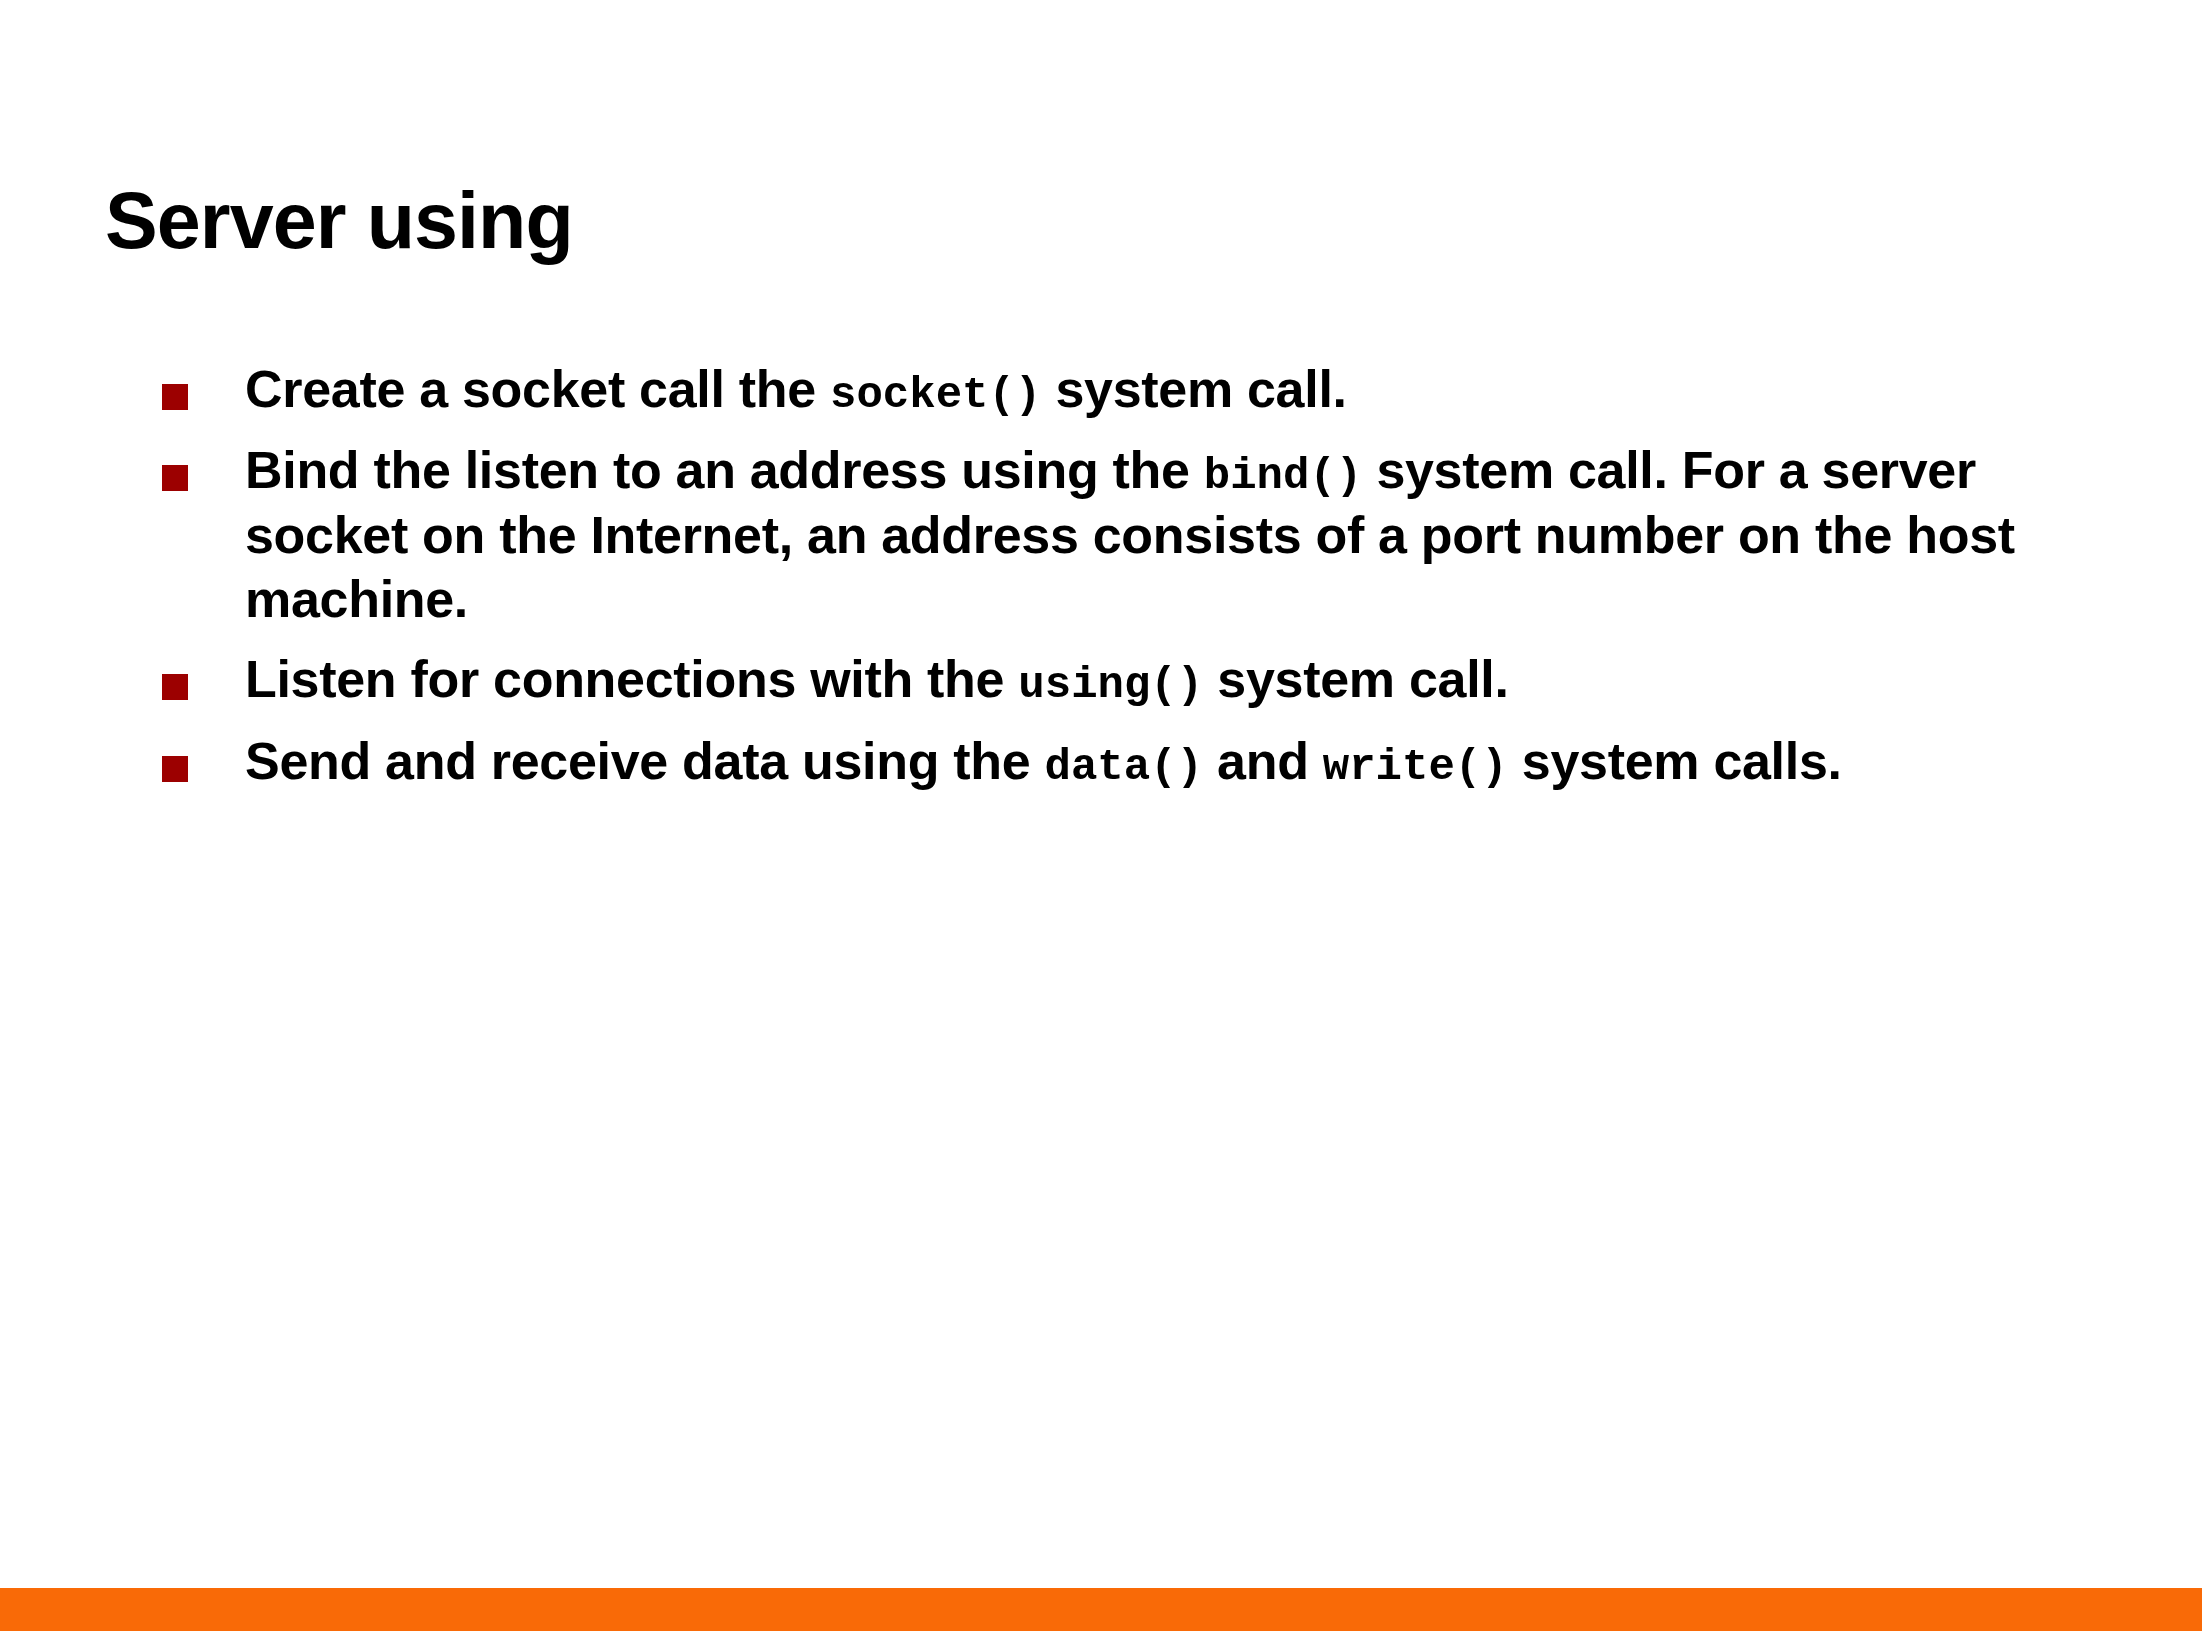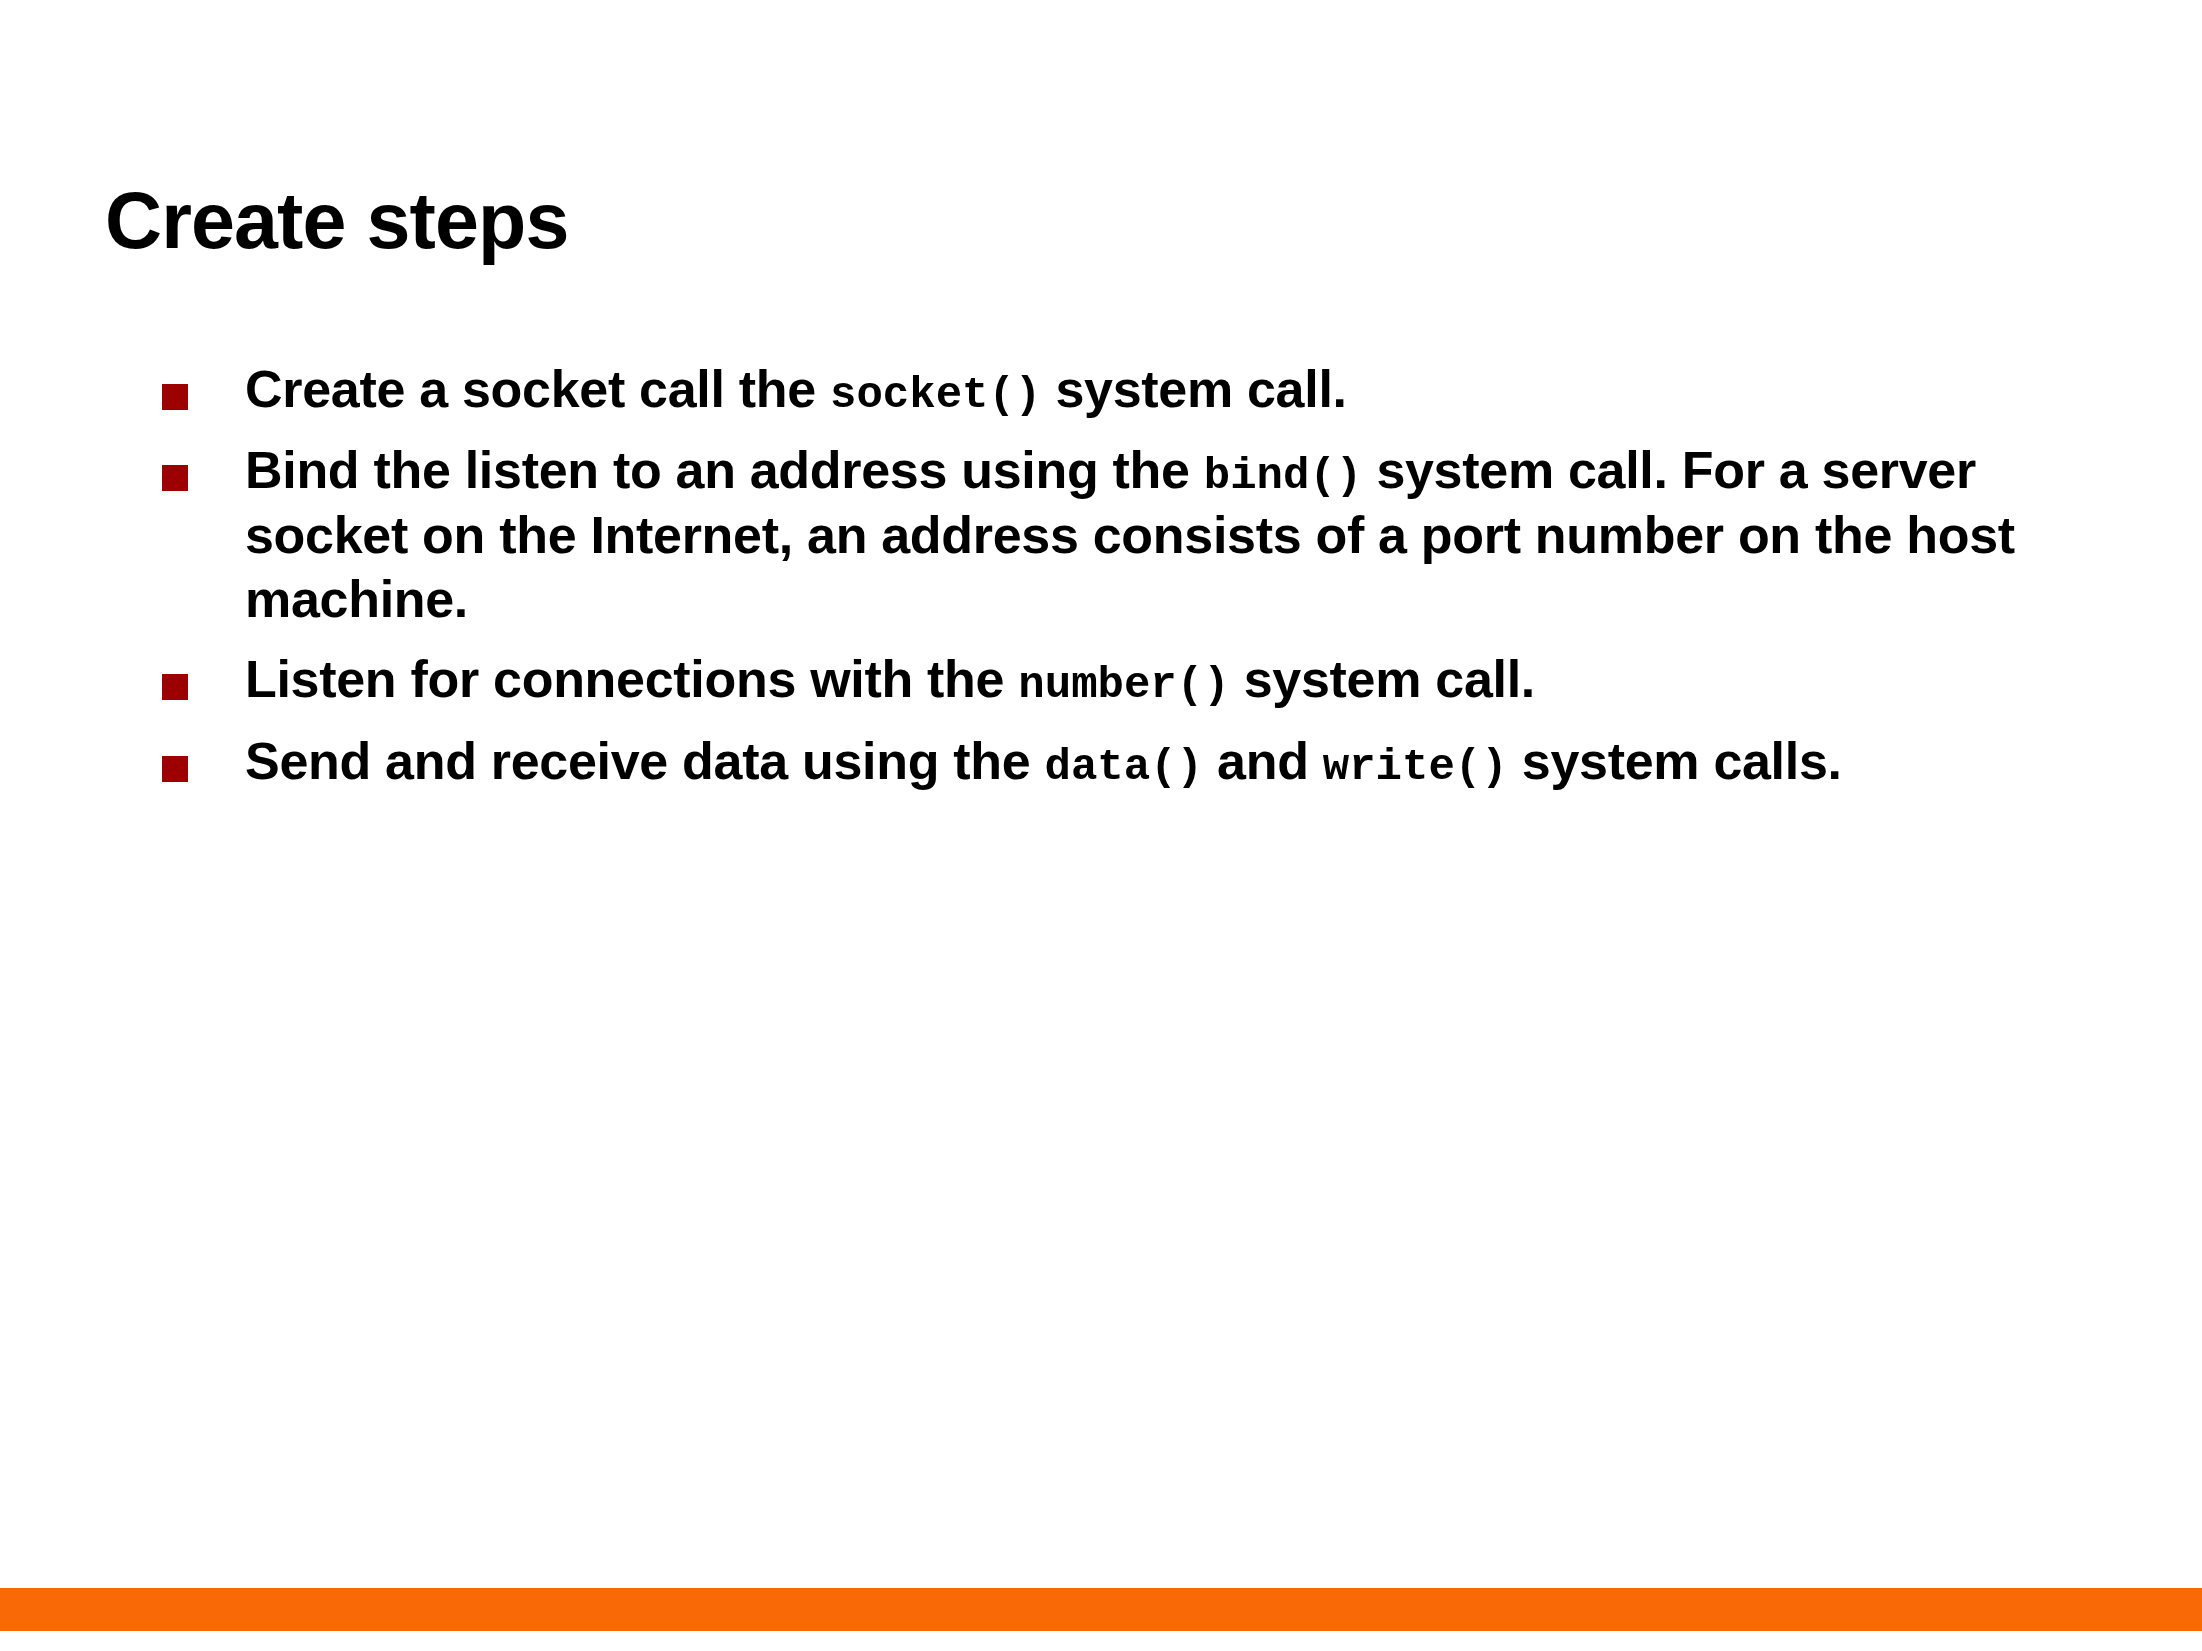--- a/index.html
+++ b/index.html
@@ -82,34 +82,34 @@
     width: 2203px;
     height: 43px;
     background: #f96a07;
   }
 </style>
 </head>
 <body>
 
 <div class="slide">
 
-  <h1 class="slide-title">Create steps</h1>
+  <h1 class="slide-title">Server using</h1>
 
   <ul class="bullet-list" id="bullet-list">
   <li class="bullet-item">
         <span class="bullet-marker" style="background: rgb(156, 0, 0);"></span>
         <span class="bullet-text"><span>Create a socket call the </span><span class="code">socket()</span><span> system call.</span></span>
       </li>
       <li class="bullet-item">
         <span class="bullet-marker" style="background: rgb(156, 0, 0);"></span>
         <span class="bullet-text"><span>Bind the listen to an address using the </span><span class="code">bind()</span><span> system call. For a server socket on the Internet, an address consists of a port number on the host machine.</span></span>
       </li>
       <li class="bullet-item">
         <span class="bullet-marker" style="background: rgb(156, 0, 0);"></span>
-        <span class="bullet-text"><span>Listen for connections with the </span><span class="code">number()</span><span> system call.</span></span>
+        <span class="bullet-text"><span>Listen for connections with the </span><span class="code">using()</span><span> system call.</span></span>
       </li>
       <li class="bullet-item">
         <span class="bullet-marker" style="background: rgb(156, 0, 0);"></span>
         <span class="bullet-text"><span>Send and receive data using the </span><span class="code">data()</span><span> and </span><span class="code">write()</span><span> system calls.</span></span>
       </li>
     </ul>
 
   <div class="footer-bar"></div>
 
 </div>

